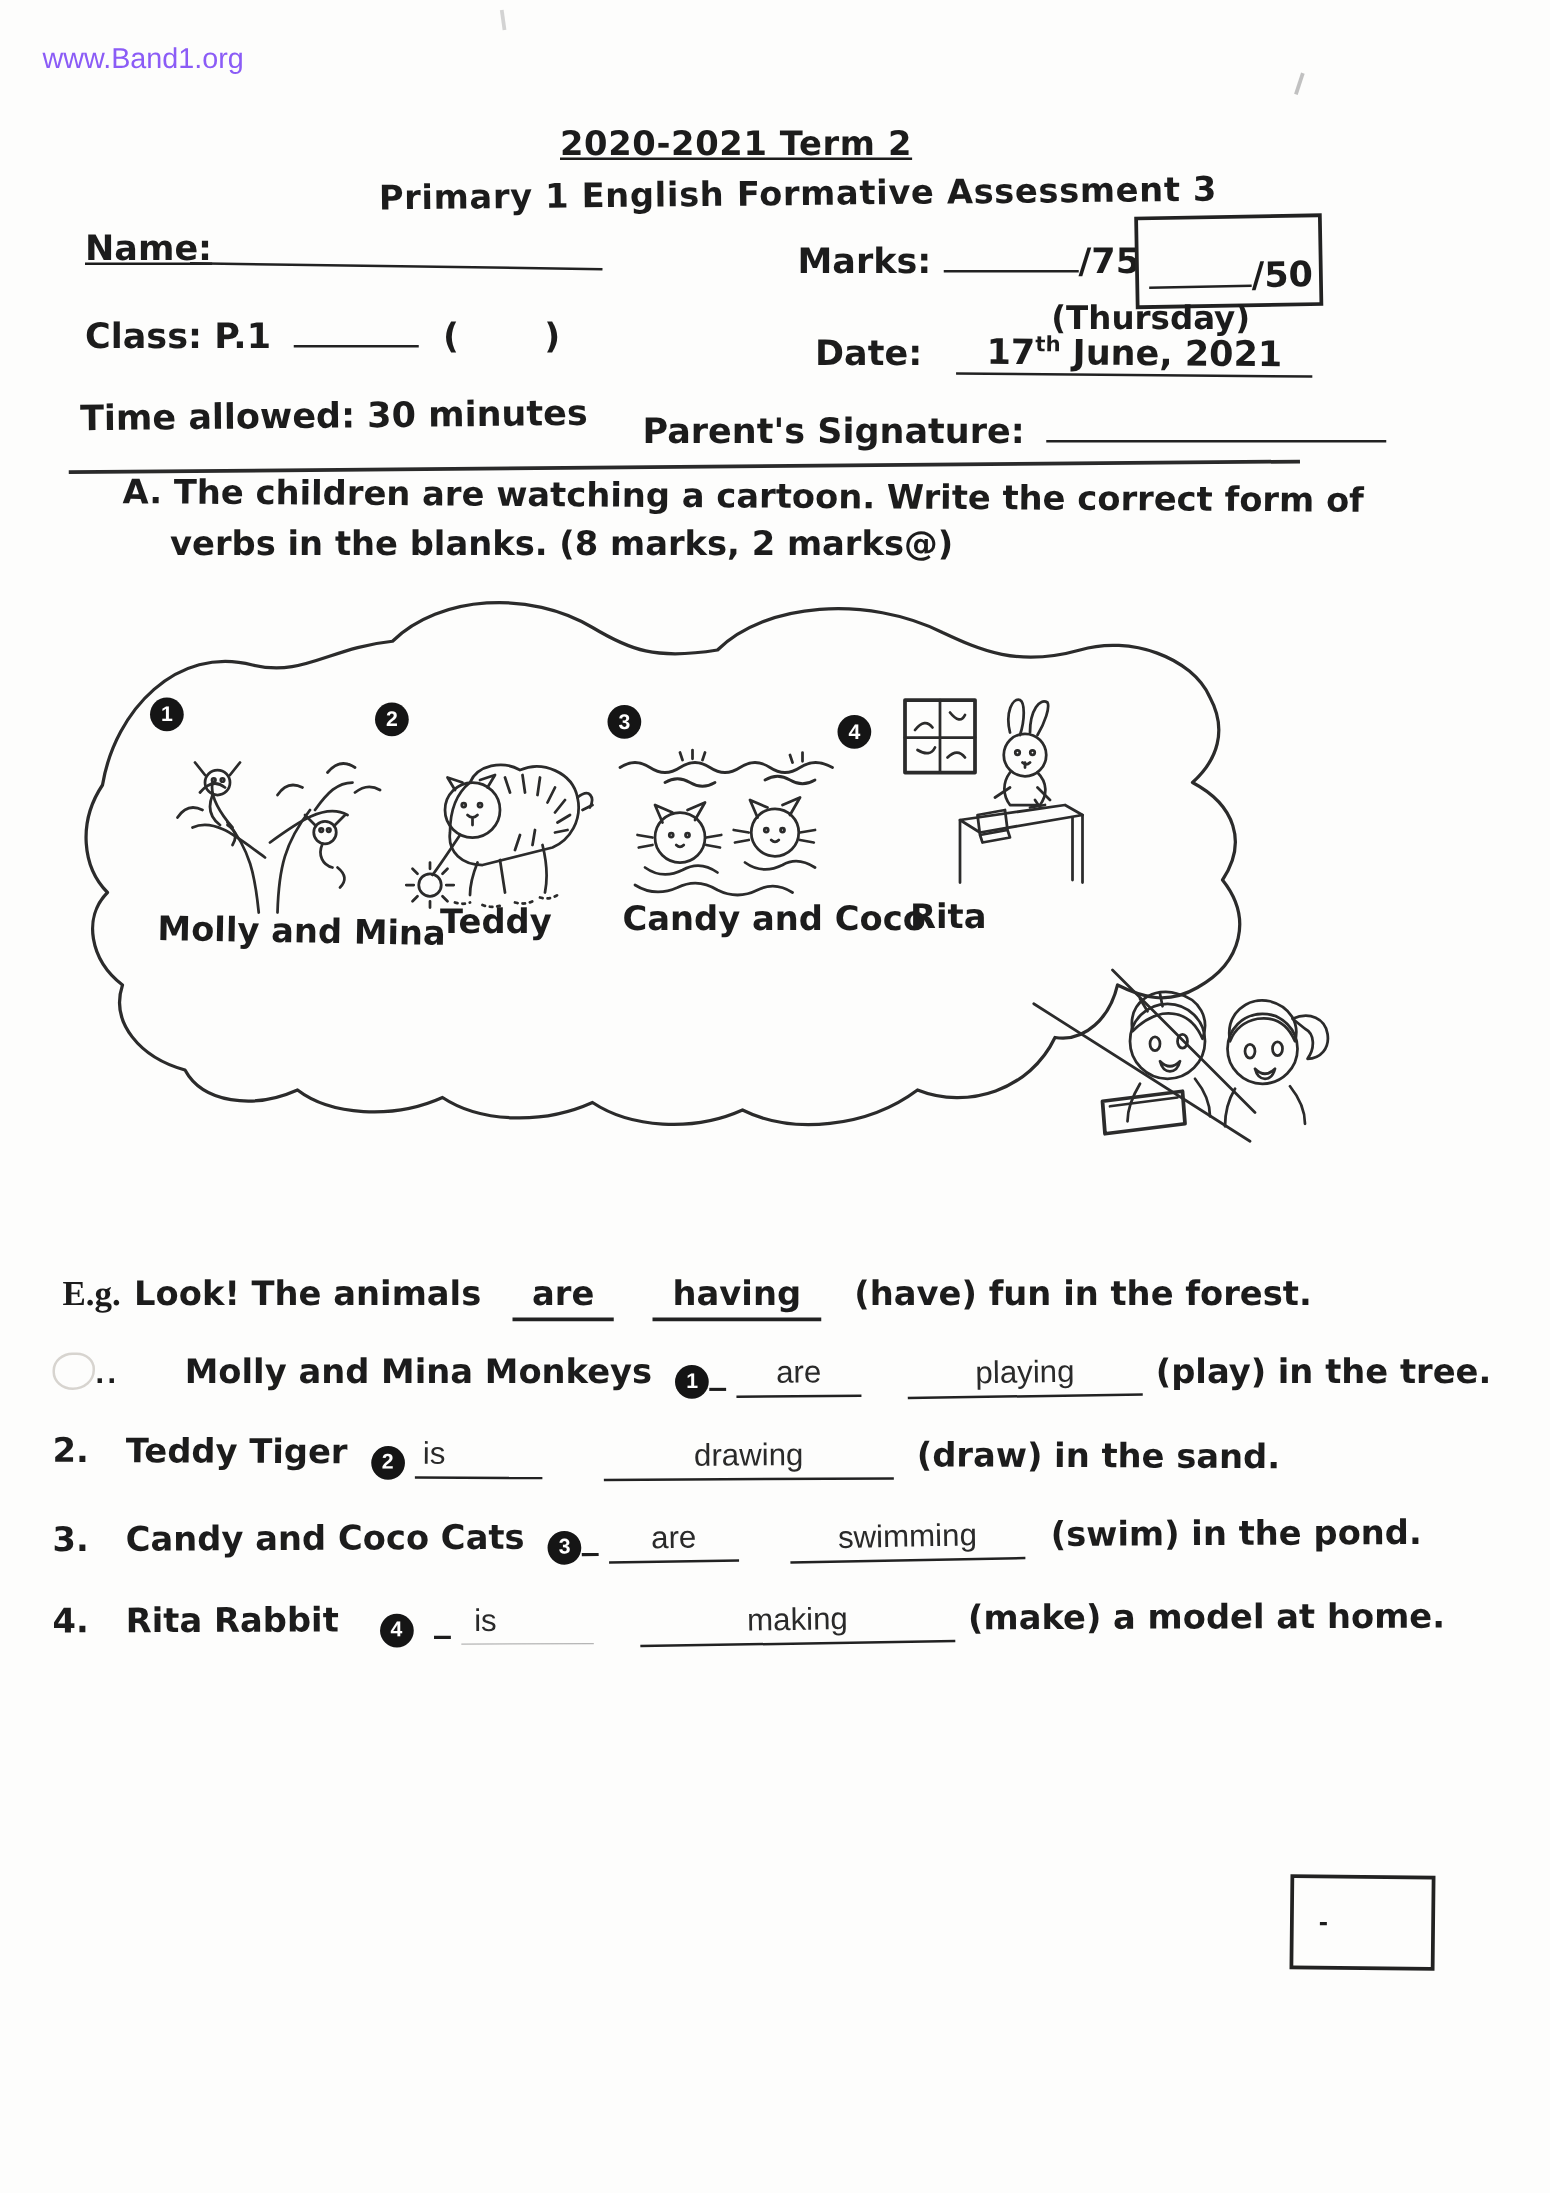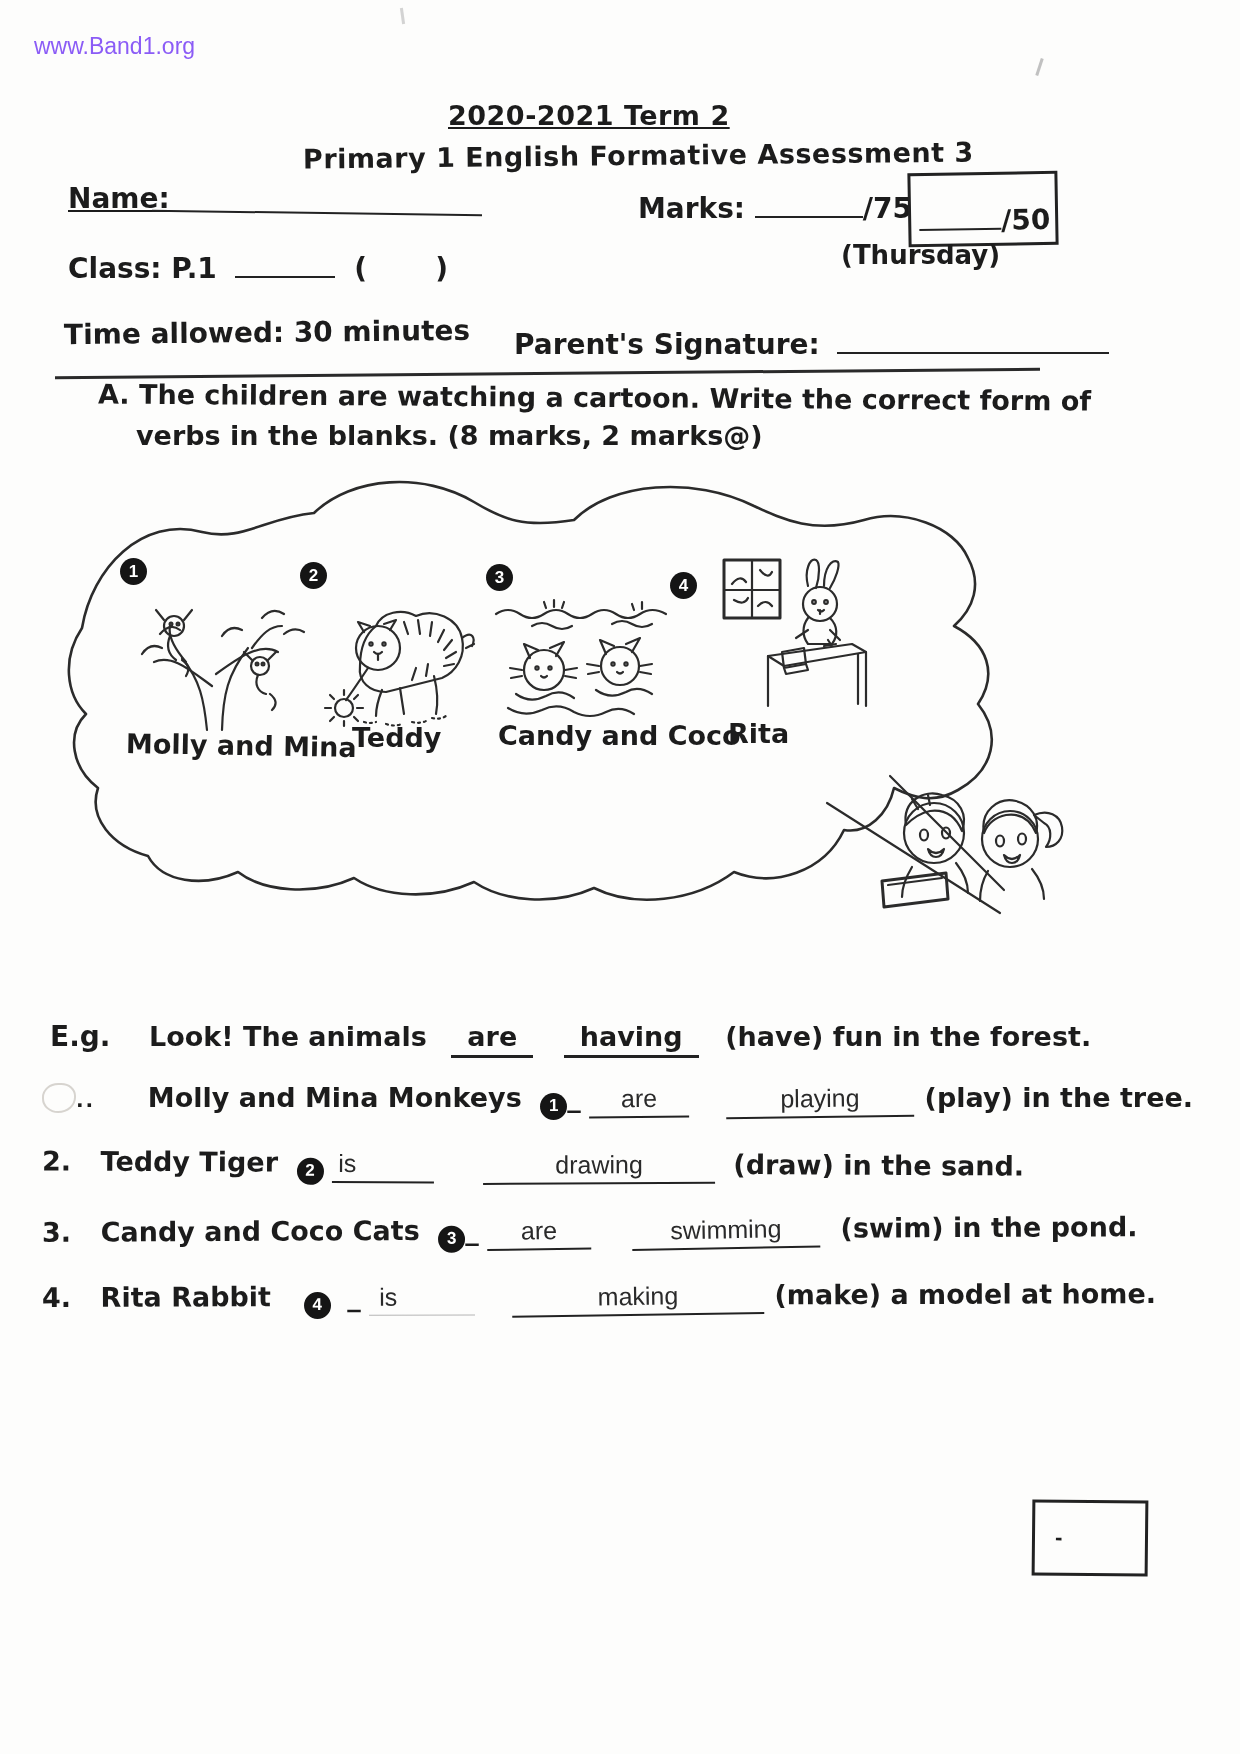--- a/index.html
+++ b/index.html
@@ -62,20 +62,24 @@
     </div>
   </div>
 
   <div class="abs hand qrow" style="left:68px;top:252px;font-size:28px;">
     <span>Class: P.1</span>
     <span class="line" style="width:100px;margin-left:8px;"></span>
     <span style="white-space:pre;margin-left:10px;">(       )</span>
   </div>
 
   <div class="abs hand" style="left:828px;top:240px;font-size:26px;margin-left:13px;">(Thursday)</div>
+  <div class="abs hand qrow" style="left:652px;top:266px;font-size:28px;">
+    <span>Date:</span>
+    <span class="line" style="width:285px;margin-left:18px;text-align:center;transform:rotate(0.5deg);"><span>17</span><sup style="font-size:17px;">th</sup><span> June, 2021</span></span>
+  </div>
 
   <div class="abs hand" style="left:64px;top:316px;font-size:28px;transform:rotate(-0.6deg);">Time allowed: 30 minutes</div>
   <div class="abs hand qrow" style="left:514px;top:328px;font-size:28px;">
     <span>Parent's Signature:</span>
     <span class="line" style="width:272px;margin-left:8px;"></span>
   </div>
 
   <div class="abs" style="left:55px;top:372px;width:985px;border-bottom:3px solid #2a2a2a;transform:rotate(-0.5deg);"></div>
 
   <div class="abs hand" style="left:98px;top:382px;font-size:27px;transform:rotate(0.4deg);">A. The children are watching a cartoon. Write the correct form of</div>
@@ -193,22 +197,22 @@
     <path d="M162,40 C176,34 188,40 190,52 C192,64 184,72 174,72 C180,64 180,52 172,48 Z" fill="#fff"></path>
     <ellipse cx="128" cy="66" rx="4" ry="5.5" fill="#2b2b2b"></ellipse>
     <ellipse cx="150" cy="64" rx="4" ry="5.5" fill="#2b2b2b"></ellipse>
     <path d="M132,80 q8,8 16,0 q-2,8 -8,8 q-6,0 -8,-8 Z" fill="#2b2b2b"></path>
     <path d="M116,96 C110,106 108,116 108,126 M160,94 C168,104 172,114 172,124"></path>
     <path d="M10,106 L74,98 L76,124 L12,132 Z" fill="#fff" style="stroke-width:3"></path>
     <path d="M16,110 L70,103"></path>
   </svg>
 
   <div class="abs qrow" style="left:50px;top:1020px;font-size:27px;">
-    <span class="hand" style="font-size:28px;">E.g.</span>
-    <span class="hand" style="margin-left:30px;">Look! The animals</span>
+    <span class="hand" style="font-size:28px;font-family:Liberation Serif, serif;">E.g.</span>
+    <span class="hand" style="margin-left:2px;">Look! The animals</span>
     <span class="hand ex-ans" style="margin-left:16px;">are</span>
     <span class="hand ex-ans" style="margin-left:22px;">having</span>
     <span class="hand" style="margin-left:18px;">(have) fun in the forest.</span>
   </div>
 
   <div class="abs qrow" style="left:42px;top:1082px;">
     <span class="smudge"></span><span class="hand" style="font-size:20px;letter-spacing:2px;">..</span>
     <span class="subj" style="margin-left:44px;">Molly and Mina Monkeys</span>
     <span class="badge" style="margin-left:10px;">1</span><span class="hand">_</span>
     <span class="blank" style="width:100px;transform:rotate(-0.5deg);"><span class="ans">are</span></span>

